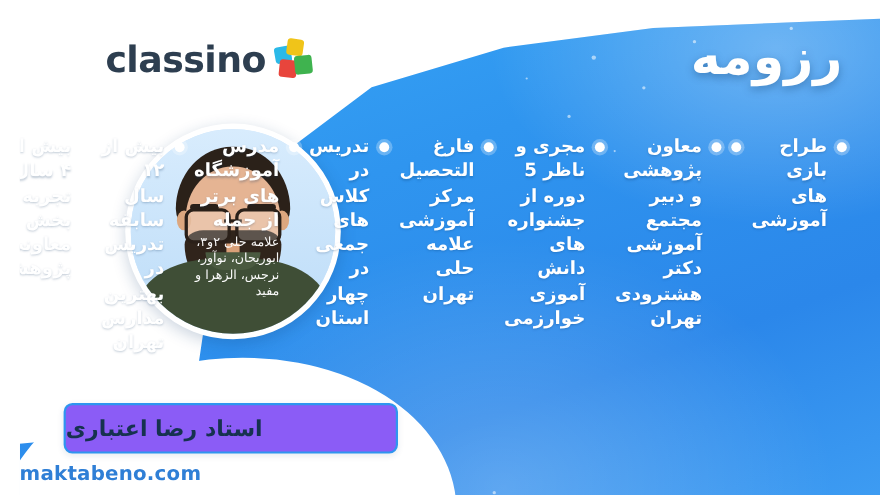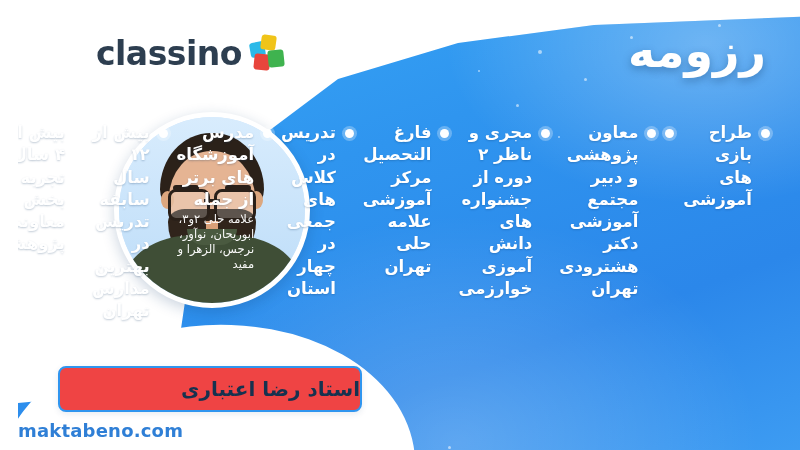--- a/index.html
+++ b/index.html
@@ -232,26 +232,26 @@
     border-radius: 0 0 26px 26px;
   }
 
   
   .nameplate {
     position: absolute;
     left: 40px;
     top: 350px;
     width: 300px;
     height: 42px;
-    background: #ef4444;
+    background: #8b5cf6;
     border: 2px solid #2f95ef;
     border-radius: 8px;
     display: flex;
     align-items: center;
-    justify-content: flex-start;
+    justify-content: flex-end;
     box-shadow: 0 2px 6px rgba(20,60,110,0.10);
   }
   .nameplate span {
     font-size: 20px;
     font-weight: 700;
     color: #16324f;
     direction: rtl;
   }
 
   
@@ -401,21 +401,21 @@
     <div class="li">
       <div class="dot"></div>
       <div class="li-body">
         <div class="li-text">معاون پژوهشی و دبیر مجتمع آموزشی دکتر هشترودی تهران</div>
       </div>
     </div>
 
     <div class="li">
       <div class="dot"></div>
       <div class="li-body">
-        <div class="li-text">مجری و ناظر ۲ دوره از جشنواره های دانش آموزی خوارزمی</div>
+        <div class="li-text">مجری و ناظر 5 دوره از جشنواره های دانش آموزی خوارزمی</div>
       </div>
     </div>
 
     <div class="li">
       <div class="dot"></div>
       <div class="li-body">
         <div class="li-text">فارغ التحصیل مرکز آموزشی علامه حلی تهران</div>
       </div>
     </div>
 

